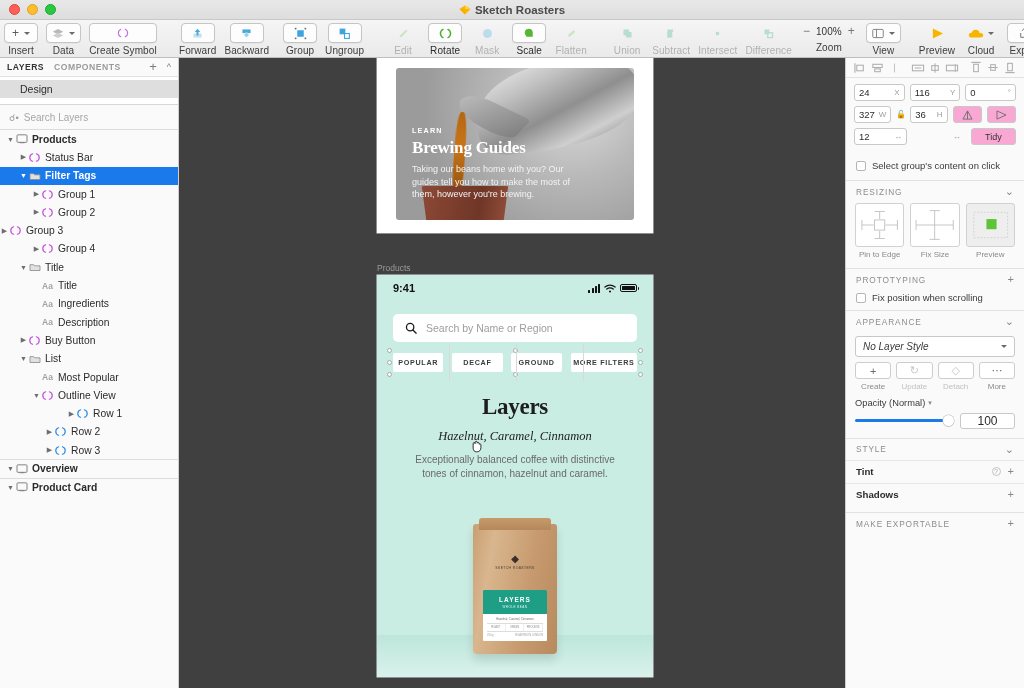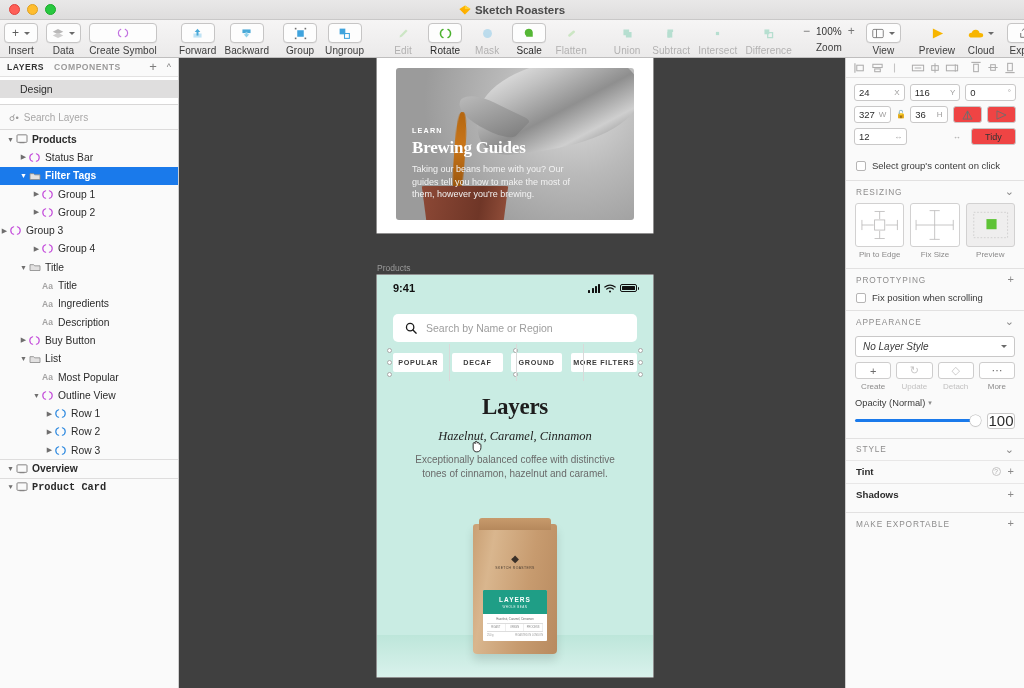--- a/index.html
+++ b/index.html
@@ -174,21 +174,21 @@
   .inspector { width: 179px; background: #fafafa; border-left: 1px solid #cfcece; flex: none; overflow: hidden; display:flex; flex-direction:column;}
   .align-row { height: 20px; display: flex; align-items: center; justify-content: center; gap: 0; border-bottom: 1px solid #e2e1e1; }
   .al-ico { width: 17px; height: 14px; display: flex; align-items: center; justify-content: center; opacity: .55; }
   .al-sep { width: 7px; }
   .fields { padding: 6px 8px 4px; }
   .frow { display: flex; gap: 5px; margin-bottom: 5px; align-items: center; }
   .fld { flex: 1; height: 17px; background: #fff; border: .5px solid #c9c8c8; border-radius: 3px; display: flex; align-items: center; padding: 0 4px; }
   .fld .v { font-size: 9.5px; color: #2b2b2b; flex: 1; }
   .fld .u { font-size: 8px; color: #9e9d9d; }
   .fld.plain { background: #fafafa; border-color: transparent; }
-  .fbtn { flex: 1; height: 17px; background: #ef4444; border: .5px solid #c9c8c8; border-radius: 3px; display:flex; align-items:center; justify-content:center; font-size:9px; color:#333;}
+  .fbtn { flex: 1; height: 17px; background: #f9a8d4; border: .5px solid #c9c8c8; border-radius: 3px; display:flex; align-items:center; justify-content:center; font-size:9px; color:#333;}
   .lock { width: 9px; text-align: center; font-size: 8px; color: #8a8a8a; }
   .chk-row { display: flex; align-items: center; gap: 6px; padding: 6px 10px 9px; border-bottom: 1px solid #e2e1e1; }
   .chk { width: 10px; height: 10px; border: .5px solid #b6b5b5; border-radius: 2px; background: #fff; flex: none; }
   .chk-lbl { font-size: 9.5px; color: #3a3a3a; }
   .sec-head { height: 21px; display: flex; align-items: center; justify-content: space-between; padding: 0 10px; }
   .sec-title { font-size: 8.3px; letter-spacing: .9px; color: #8d8c8c; font-weight: 400; }
   .sec-act { font-size: 11px; color: #8a8989; line-height: 11px; }
   .resize-row { display: flex; justify-content: space-between; padding: 1px 9px 0; gap: 6px; }
   .rcell { flex: 1; display: flex; flex-direction: column; align-items: center; }
   .rbox { width: 100%; height: 44px; border: .5px solid #d2d1d1; border-radius: 3px; background: #fff; position: relative; }
@@ -202,21 +202,21 @@
   .abox { width: 100%; height: 17px; border: .5px solid #cecdcd; border-radius: 3px; background: #fff; display: flex; align-items: center; justify-content: center; font-size: 11px; color: #6c6b6b; }
   .abox.dim { color: #c6c5c5; }
   .alabel { font-size: 8px; color: #8b8a8a; margin-top: 2.5px; }
   .alabel.dim { color: #c2c1c1; }
   .op-row { padding: 7px 9px 0; }
   .op-lbl { font-size: 9.3px; color: #3a3a3a; display: flex; align-items: center; gap: 3px; }
   .op-ctrl { display: flex; align-items: center; gap: 7px; margin-top: 5px; }
   .slider { flex: 1; height: 11px; position: relative; display: flex; align-items: center; }
   .track { height: 3px; width: 100%; background: #1a7aeb; border-radius: 2px; }
   .knob { position: absolute; right: -1px; width: 11px; height: 11px; border-radius: 50%; background: #fff; box-shadow: 0 0 0 .5px #b9b8b8, 0 1px 1px rgba(0,0,0,.15); }
-  .op-val { width: 28px; height: 16px; background: #fff; border: .5px solid #c9c8c8; border-radius: 3px; font-size: 15px; color: #2b2b2b; display: flex; align-items: center; justify-content: center; }
+  .op-val { width: 55px; height: 16px; background: #fff; border: .5px solid #c9c8c8; border-radius: 3px; font-size: 12px; color: #2b2b2b; display: flex; align-items: center; justify-content: center; }
   .row-item { height: 23px; display: flex; align-items: center; justify-content: space-between; padding: 0 10px; border-top: 1px solid #e8e7e7; }
   .row-item .nm { font-size: 9.7px; color: #2b2b2b; font-weight: 700; }
   .row-item .rt { display: flex; align-items: center; gap: 7px; }
   .qmark { width: 9px; height: 9px; border-radius: 50%; border: .5px solid #c5c4c4; font-size: 6.5px; color: #a9a8a8; display:flex; align-items:center; justify-content:center;}
 </style>
 </head>
 <body>
 
 <div class="app">
 
@@ -601,21 +601,21 @@
           <div class="lrow" style="padding-left: 32px;">
             <span class="disc">▼</span>
             <span class="licon">
               <svg width="11" height="11" viewBox="0 0 14 14">
                 <path d="M4.6 2.2 A5 5 0 0 0 4.6 11.8" stroke="#c44ddb" stroke-width="1.5" fill="none" stroke-linecap="round"></path>
                 <path d="M9.4 2.2 A5 5 0 0 1 9.4 11.8" stroke="#c44ddb" stroke-width="1.5" fill="none" stroke-linecap="round"></path>
               </svg>
             </span>
             <span class="lname">Outline View</span>
           </div>
-          <div class="lrow" style="padding-left: 45px;">
+          <div class="lrow" style="padding-left: 67px;">
             <span class="disc">▶</span>
             <span class="licon">
               <svg width="11" height="11" viewBox="0 0 14 14">
                 <path d="M4.6 2.2 A5 5 0 0 0 4.6 11.8" stroke="#2f8ae0" stroke-width="1.5" fill="none" stroke-linecap="round"></path>
                 <path d="M9.4 2.2 A5 5 0 0 1 9.4 11.8" stroke="#2f8ae0" stroke-width="1.5" fill="none" stroke-linecap="round"></path>
               </svg>
             </span>
             <span class="lname">Row 1</span>
           </div>
           <div class="lrow" style="padding-left: 45px;">
@@ -641,21 +641,21 @@
           <div class="lrow group topdiv" style="padding-left: 6px;">
             <span class="disc">▼</span>
             <span class="licon">
               <svg width="12" height="10" viewBox="0 0 14 12">
                 <rect x="1" y="1" width="12" height="9" rx="1" fill="none" stroke="#7b7a7a" stroke-width="1.1"></rect>
                 <line x1="4" y1="10.5" x2="10" y2="10.5" stroke="#7b7a7a" stroke-width="1"></line>
               </svg>
             </span>
             <span class="lname">Overview</span>
           </div>
-          <div class="lrow group topdiv" style="padding-left: 6px; font-family: Liberation Mono, monospace;">
+          <div class="lrow group topdiv" style="padding-left: 6px;">
             <span class="disc">▼</span>
             <span class="licon">
               <svg width="12" height="10" viewBox="0 0 14 12">
                 <rect x="1" y="1" width="12" height="9" rx="1" fill="none" stroke="#7b7a7a" stroke-width="1.1"></rect>
                 <line x1="4" y1="10.5" x2="10" y2="10.5" stroke="#7b7a7a" stroke-width="1"></line>
               </svg>
             </span>
             <span class="lname">Product Card</span>
           </div>
         </div>

